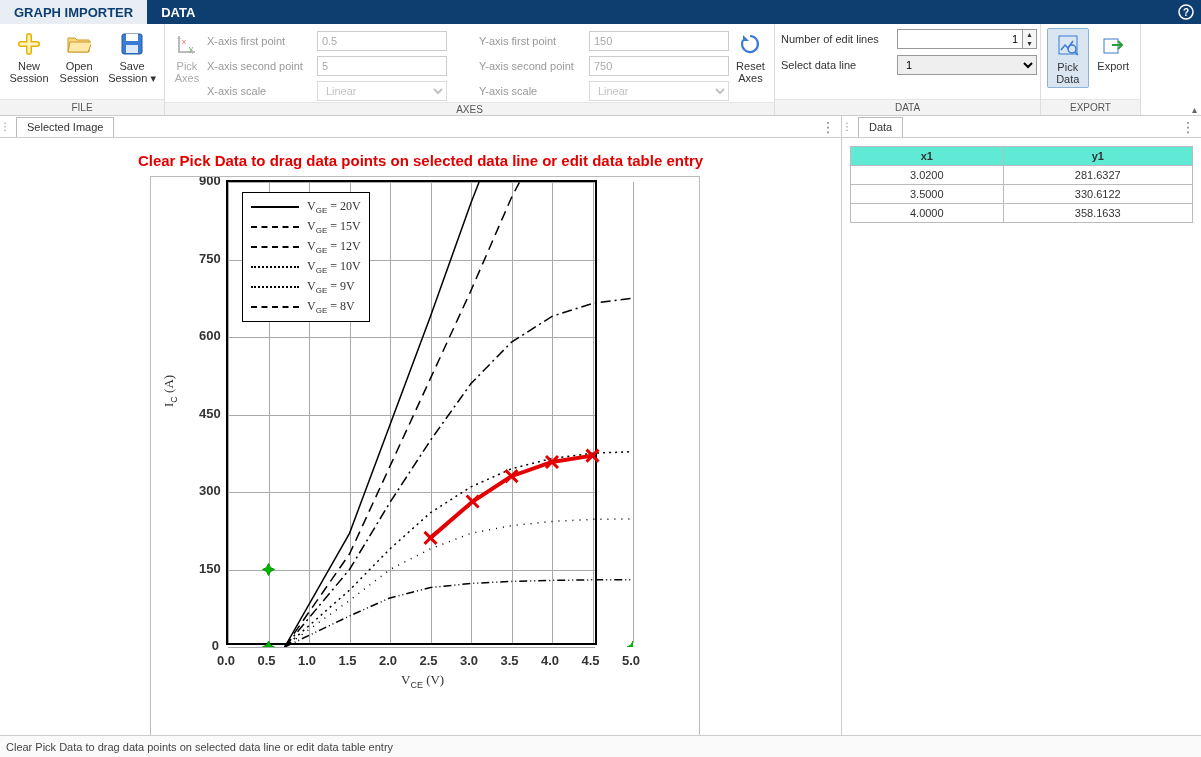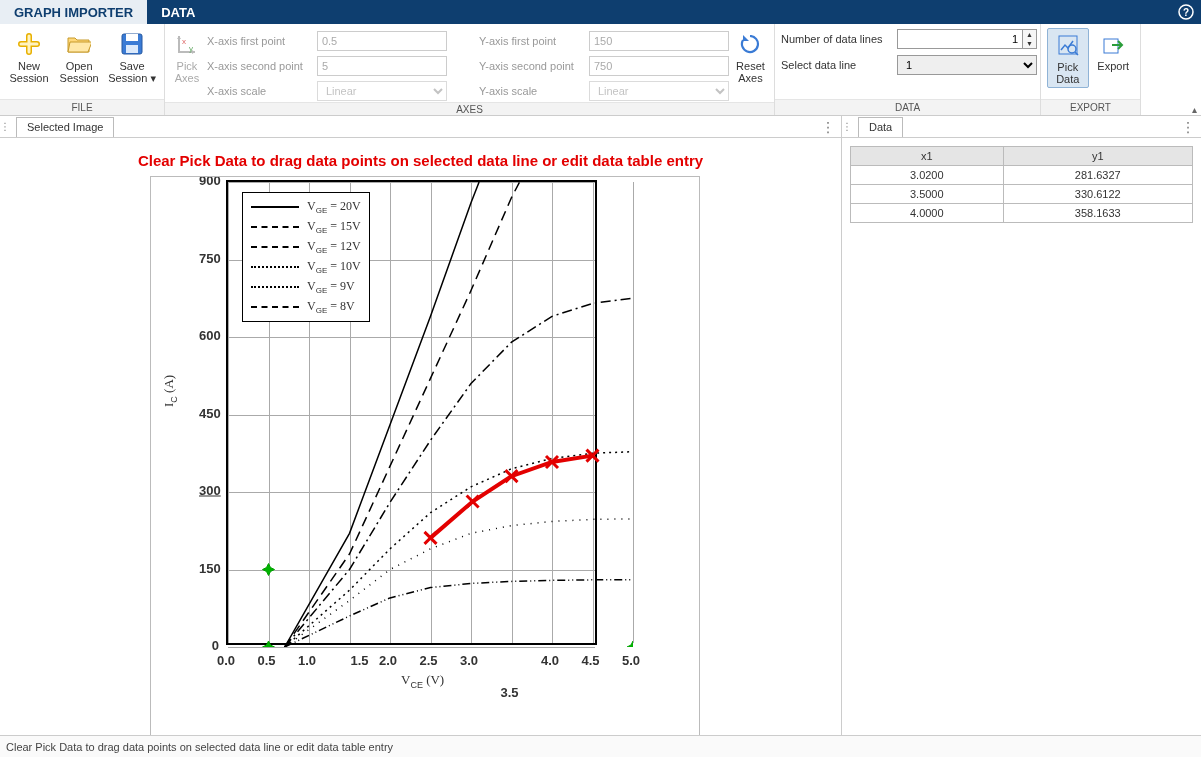--- a/index.html
+++ b/index.html
@@ -66,21 +66,21 @@
 .legend .swatch { width:48px; height:0; }
 .legend .lbl { font-family:'Times New Roman', serif; font-size:12px; }
 .legend .lbl sub { font-size:8px; }
 .curve { stroke:#000; stroke-width:1.5; fill:none; }
 .redcurve { stroke:#e30000; stroke-width:4; fill:none; }
 .marker { fill:none; stroke:#e30000; stroke-width:3; }
 .greenstar { fill:#00b300; stroke:#00a000; }
 
 .datatable { border-collapse:collapse; width:100%; }
 .datatable th, .datatable td { border:1px solid #bbb; padding:3px 8px; font-size:11px; text-align:center; }
-.datatable th { background:#e5e5e5; font-weight:normal; }
+.datatable th { background:#5eead4; font-weight:bold; }
 
 
 .status { height:22px; border-top:1px solid #ccc; display:flex; align-items:center; padding:0 6px; font-size:11px; color:#444; background:#fafafa; }
 </style>
 </head>
 <body>
 
 <div class="tabbar">
   <div class="tab active">GRAPH IMPORTER</div>
   <div class="tab">DATA</div>
@@ -169,21 +169,21 @@
           </div>
         <div class="lbl">Reset<br>Axes</div>
       </div>
     </div>
     <div class="footer">AXES</div>
   </div>
 
   <div class="group" style="width:266px">
     <div class="body" style="padding:0">
       <div class="data-form">
-        <label>Number of data lines</label>
+        <label>Number of edit lines</label>
         <div class="spinner">
           <input value="1" style="">
           <div class="spinbtns">
               <div>▲</div>
               <div>▼</div>
             </div>
         </div>
         <label>Select data line</label>
         <select><option>1</option></select>
       </div>
@@ -234,21 +234,21 @@
 </div>
 
 <div class="workspace">
   <div class="left-pane">
     <div class="hint">Clear Pick Data to drag data points on selected data line or edit data table entry</div>
     <div class="chart-card">
 
       <div id="yticks">
           <div class="ytick" style="top: 468px; text-align: right; width: 20px; left: 48px;">0</div>
           <div class="ytick" style="top: 390.5px; text-align: right; width: 20px; left: 48px;">150</div>
-          <div class="ytick" style="top: 313px; width: 20px; left: 48px; text-decoration: underline;">300</div>
+          <div class="ytick" style="top: 313px; width: 20px; left: 48px;">300</div>
           <div class="ytick" style="top: 235.5px; text-align: right; width: 20px; left: 48px;">450</div>
           <div class="ytick" style="top: 158px; text-align: right; width: 20px; left: 48px;">600</div>
           <div class="ytick" style="top: 80.5px; text-align: right; width: 20px; left: 48px;">750</div>
           <div class="ytick" style="top: 3px; text-align: center; width: 20px; left: 48px;">900</div>
         </div>
 
       <div class="plot">
         <div id="grid">
             <div class="vgrid" style="left: 0px;"></div>
             <div class="vgrid" style="left: 40.5px;"></div>
@@ -311,25 +311,25 @@
             <div class="row">
               <div class="swatch" style="border-top: 2px dashed rgb(0, 0, 0);"></div>
               <div class="lbl">V<sub>GE</sub> = 8V</div>
             </div>
           </div>
       </div>
       <div id="xticks">
           <div class="xtick" style="left: 75px;">0.0</div>
           <div class="xtick" style="left: 115.5px;">0.5</div>
           <div class="xtick" style="left: 156px;">1.0</div>
-          <div class="xtick" style="left: 196.5px; margin-left: 12px;">1.5</div>
+          <div class="xtick" style="left: 196.5px;">1.5</div>
           <div class="xtick" style="left: 237px;">2.0</div>
           <div class="xtick" style="left: 277.5px;">2.5</div>
           <div class="xtick" style="left: 318px;">3.0</div>
-          <div class="xtick" style="left: 358.5px; margin-top: 32px;">3.5</div>
+          <div class="xtick" style="left: 358.5px;">3.5</div>
           <div class="xtick" style="left: 399px;">4.0</div>
           <div class="xtick" style="left: 439.5px;">4.5</div>
           <div class="xtick" style="left: 480px;">5.0</div>
         </div>
       <div class="xlabel">V<sub>CE</sub> (V)</div>
       <div class="ylabel">I<sub>C</sub> (A)</div>
     </div>
   </div>
   <div class="right-pane">
     <table class="datatable">

